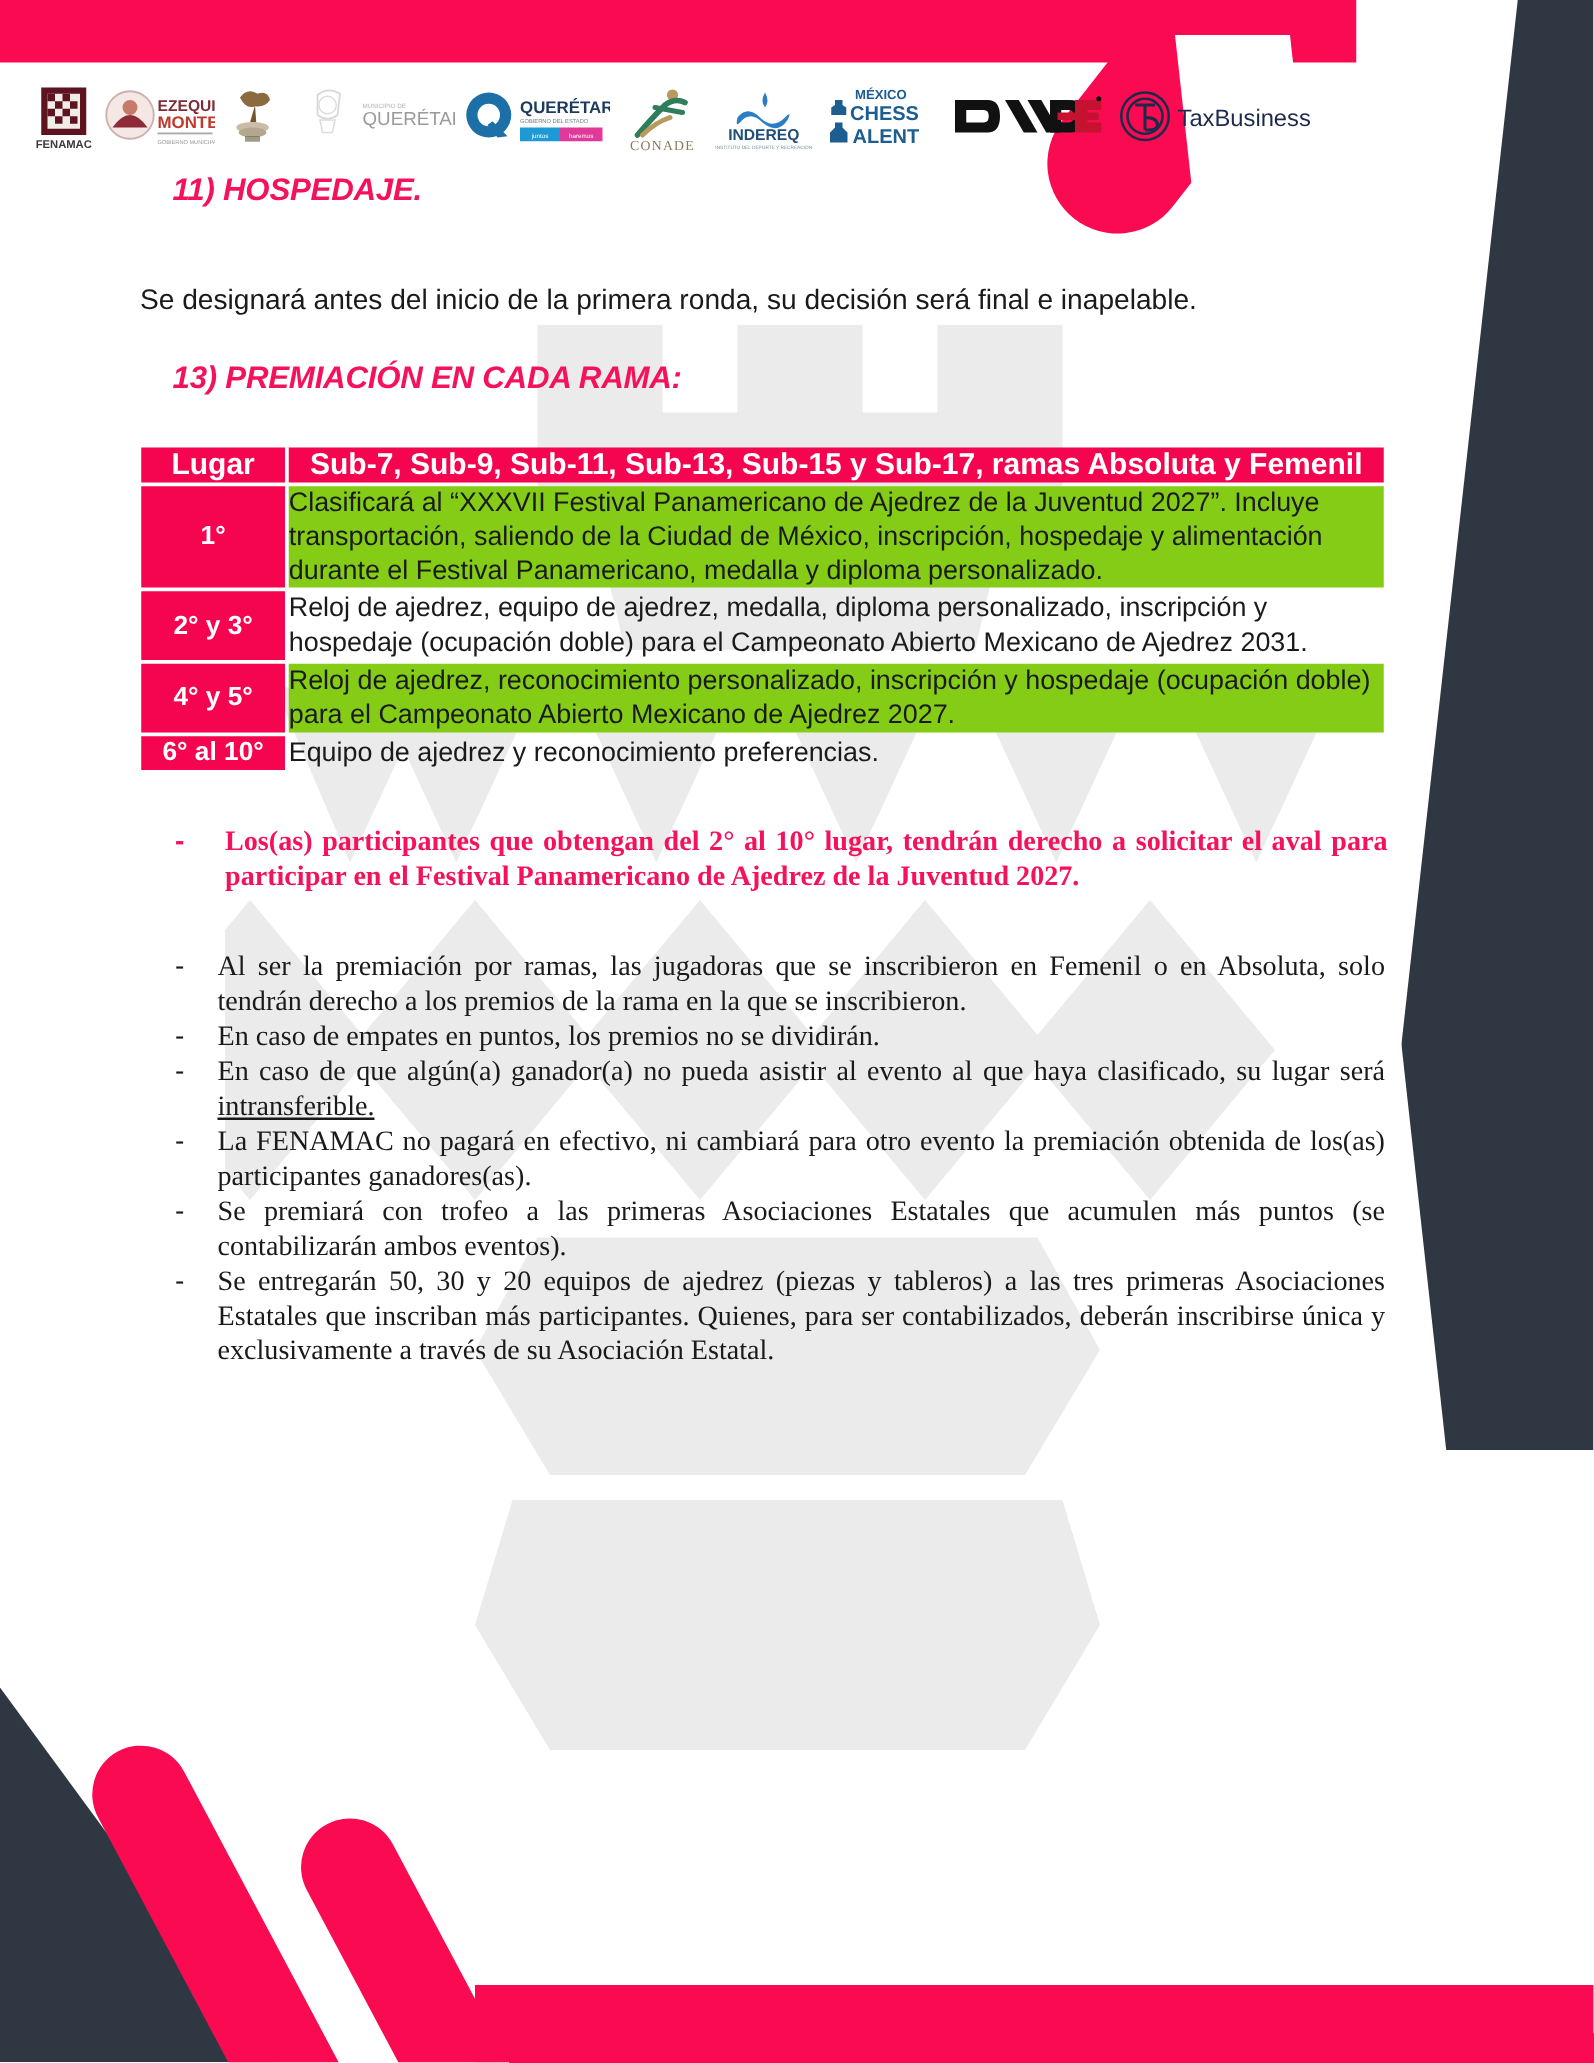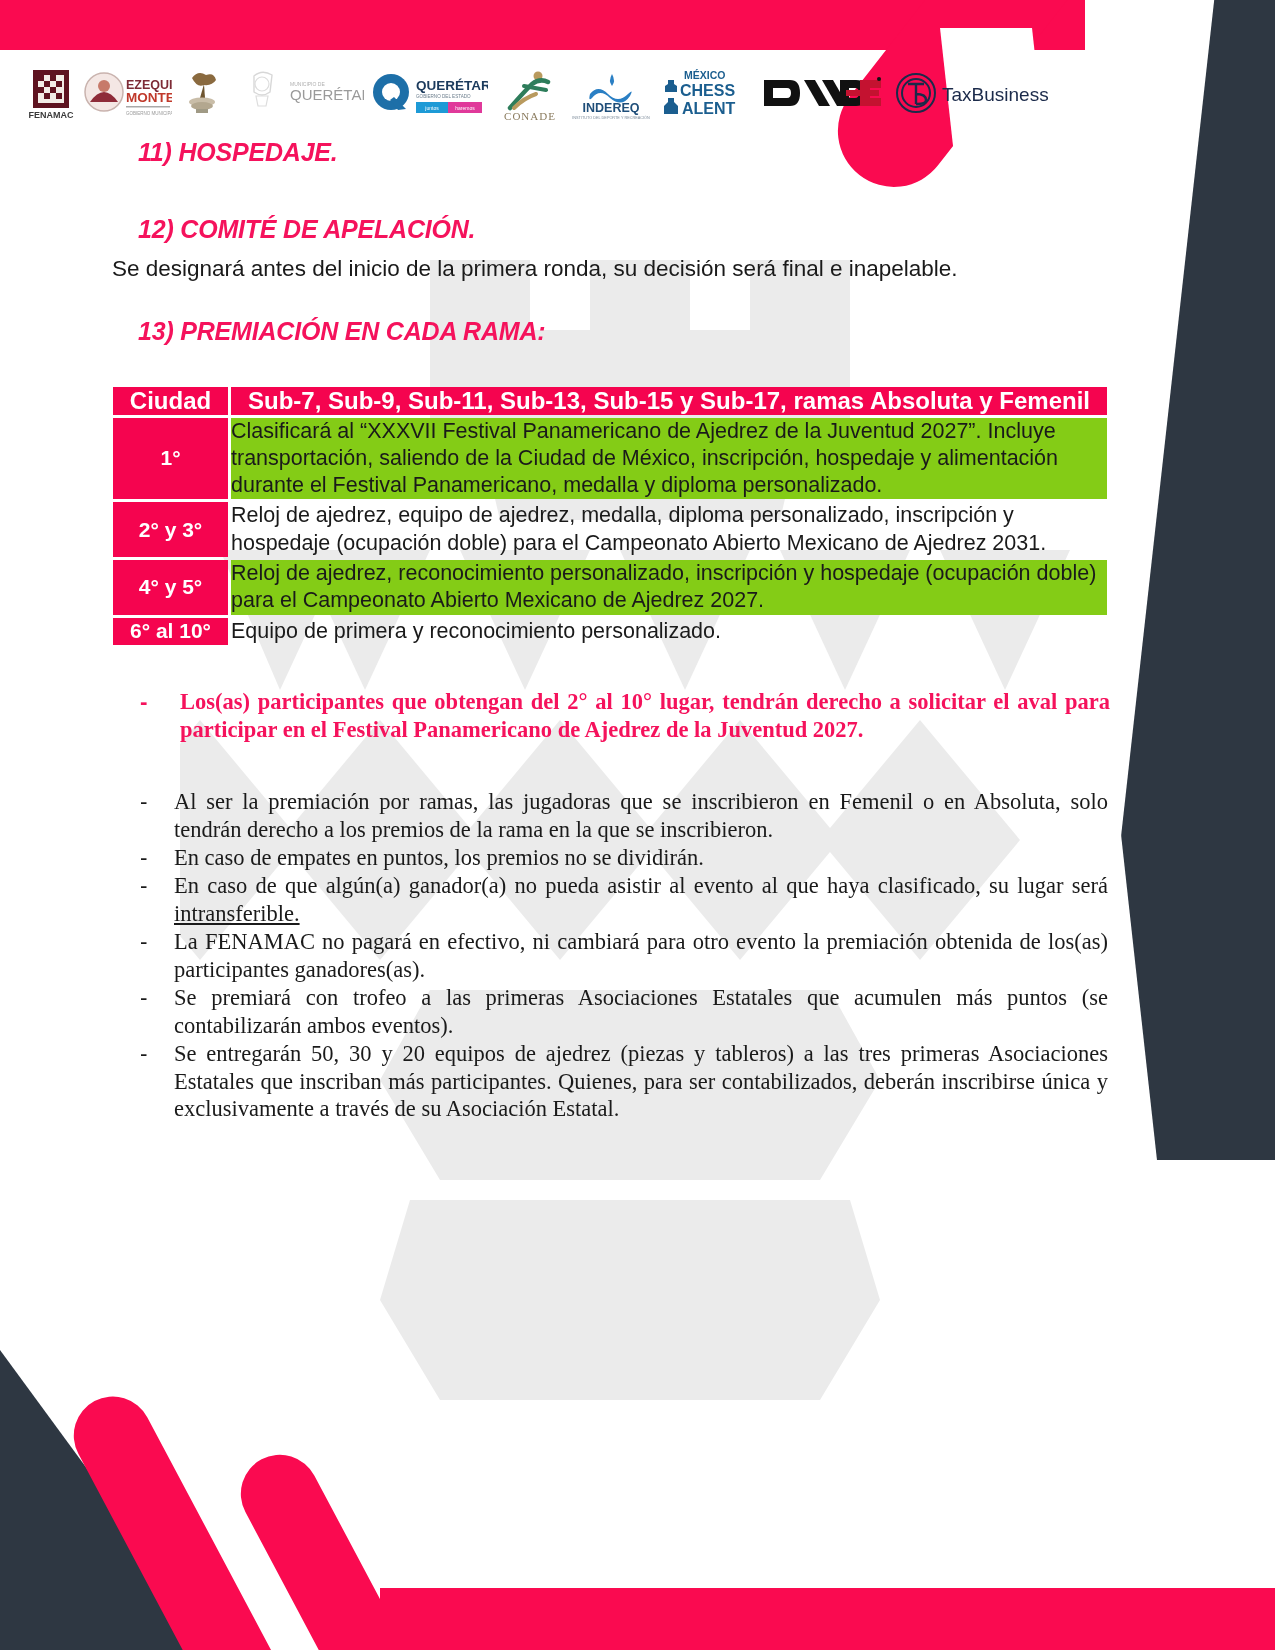--- a/index.html
+++ b/index.html
@@ -367,54 +367,53 @@
     </div>
 
   </div>
 
   <div class="content">
 
     <h2 class="h-red">11) HOSPEDAJE.</h2>
 
     <div class="gap-lg"></div>
 
-    <h2 class="h-red">12) COMITÉ DE APELACIÓN.</h2>
     <p class="para">Se designará antes del inicio de la primera ronda, su decisión será final e inapelable.</p>
 
     <div class="gap-md"></div>
 
     <h2 class="h-red">13) PREMIACIÓN EN CADA RAMA:</h2>
 
     <table class="tbl">
       <colgroup>
           <col class="col-place">
           <col>
         </colgroup>
       <thead>
         <tr>
-          <th class="cell-head-place">Ciudad</th>
+          <th class="cell-head-place">Lugar</th>
           <th class="cell-head-main">Sub-7, Sub-9, Sub-11, Sub-13, Sub-15 y Sub-17, ramas Absoluta y Femenil</th>
         </tr>
       </thead>
       <tbody>
         <tr>
           <td class="cell-place">1°</td>
           <td class="cell-desc bg-pink">Clasificará al “XXXVII Festival Panamericano de Ajedrez de la Juventud 2027”. Incluye transportación, saliendo de la Ciudad de México, inscripción, hospedaje y alimentación durante el Festival Panamericano, medalla y diploma personalizado.</td>
         </tr>
         <tr>
           <td class="cell-place">2° y 3°</td>
           <td class="cell-desc bg-clear">Reloj de ajedrez, equipo de ajedrez, medalla, diploma personalizado, inscripción y hospedaje (ocupación doble) para el Campeonato Abierto Mexicano de Ajedrez 2031.</td>
         </tr>
         <tr>
           <td class="cell-place">4° y 5°</td>
           <td class="cell-desc bg-pink">Reloj de ajedrez, reconocimiento personalizado, inscripción y hospedaje (ocupación doble) para el Campeonato Abierto Mexicano de Ajedrez 2027.</td>
         </tr>
         <tr>
           <td class="cell-place">6° al 10°</td>
-          <td class="cell-desc bg-clear">Equipo de primera y reconocimiento personalizado.</td>
+          <td class="cell-desc bg-clear">Equipo de ajedrez y reconocimiento preferencias.</td>
         </tr>
       </tbody>
     </table>
 
     <ul class="bullets hl-list">
       <li>
         <span class="dash">-</span>
         <span class="txt">Los(as) participantes que obtengan del 2° al 10° lugar, tendrán derecho a solicitar el aval para participar en el Festival Panamericano de Ajedrez de la Juventud 2027.</span>
       </li>
     </ul>

